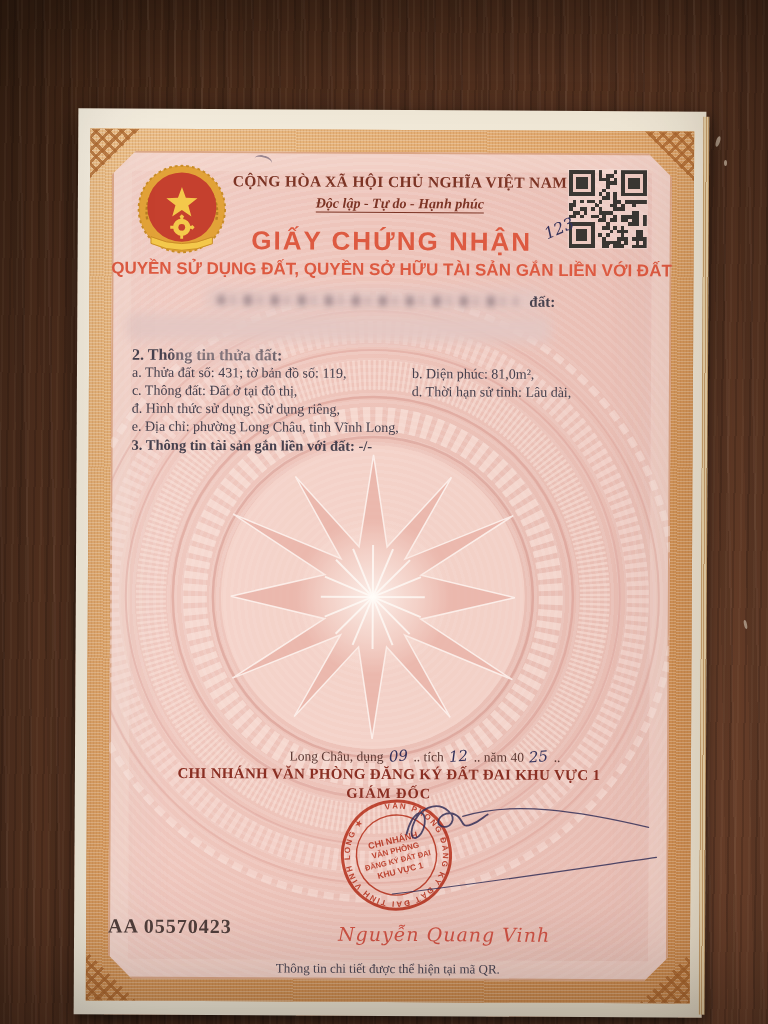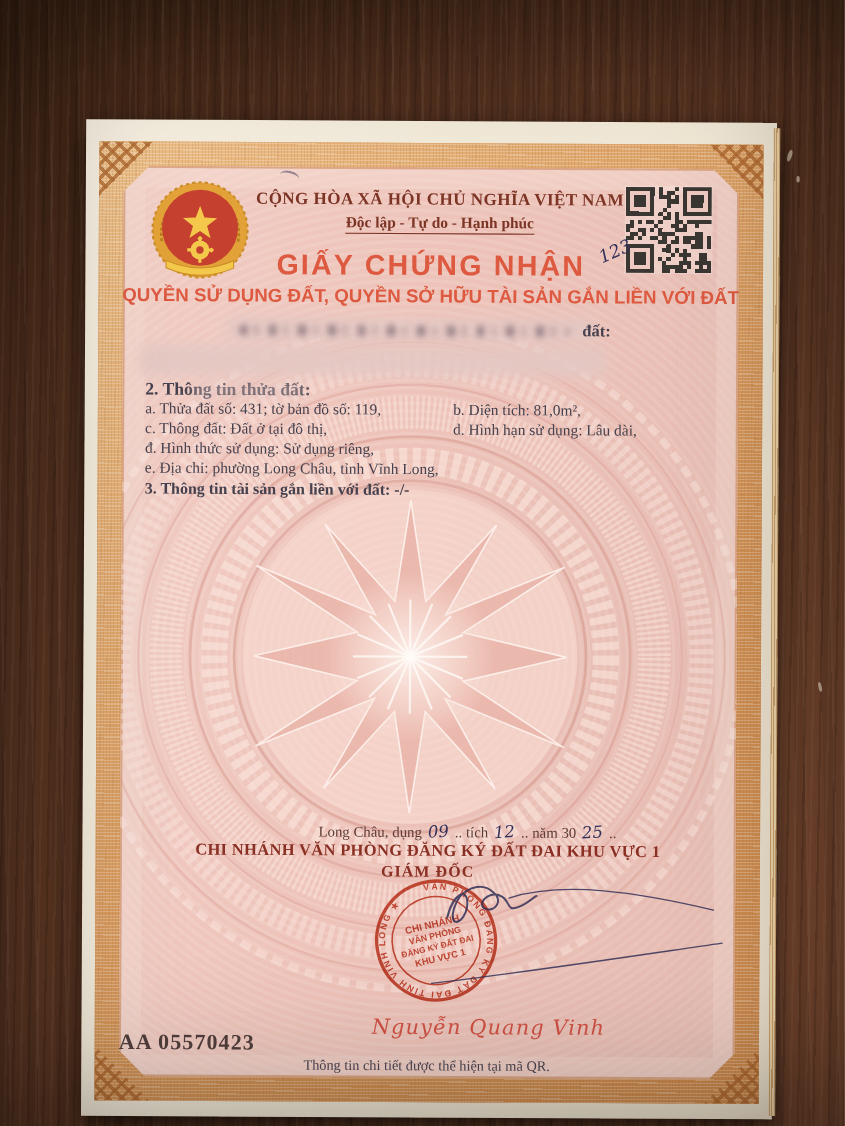--- a/index.html
+++ b/index.html
@@ -154,21 +154,21 @@
           <rect x="6" y="-9.5" width="3.5" height="3.5" transform="rotate(45)"></rect>
         </g>
         <circle cx="50" cy="66" r="3.5" fill="#c5402e"></circle>
       </g>
       <path d="M18,76 Q50,90 82,76 L82,83 Q50,97 18,83 Z" fill="#f4c84b" stroke="#c98c28" stroke-width="1"></path>
     </svg>
 
     <div class="abs ctr" style="left:140px;top:63px;width:364px;">
       <div class="serifb maroon" style="font-size:15.5px;letter-spacing:.4px;">CỘNG HÒA XÃ HỘI CHỦ NGHĨA VIỆT NAM</div>
       <div style="margin-top:3px;">
-        <span class="serifb maroon" style="font-size:14px;border-bottom:1.5px solid #7c3425;padding-bottom:1px;">Độc lập - Tự do - Hạnh phúc</span>
+        <span class="serifb maroon" style="font-size:14px;border-bottom:1.5px solid #7c3425;padding-bottom:1px;font-style:italic;">Độc lập - Tự do - Hạnh phúc</span>
       </div>
     </div>
 
     <div class="abs qr-wrap" style="left:490px;top:58px;"><svg viewBox="0 0 21 21">
           <rect x="0" y="0" width="7" height="7" fill="#3a3733"></rect>
           <rect x="1" y="1" width="5" height="5" fill="#edc9c0"></rect>
           <rect x="2" y="2" width="3" height="3" fill="#3a3733"></rect>
           <rect x="14" y="0" width="7" height="7" fill="#3a3733"></rect>
           <rect x="15" y="1" width="5" height="5" fill="#edc9c0"></rect>
           <rect x="16" y="2" width="3" height="3" fill="#3a3733"></rect>
@@ -308,34 +308,34 @@
 
     <div class="smudge blurband" style="left:128px;top:179px;width:336px;height:22px;"></div>
     <div class="smudge blurstrokes" style="left:140px;top:186px;width:300px;height:10px;"></div>
     <div class="abs serifb" style="left:452px;top:183px;font-size:15px;">đất:</div>
     <div class="smudge blurband" style="left:50px;top:205px;width:424px;height:27px;"></div>
 
     <div class="abs serifb" style="left:55px;top:237px;font-size:16px;">2. Thông tin thửa đất:</div>
     <div class="smudge blurband" style="left:98px;top:239px;width:104px;height:14px;opacity:.55;"></div>
 
     <div class="abs" style="left:55px;top:256px;font-size:14px;"><span>a. Thửa đất số: 431; tờ bản đồ số: 119,</span></div>
-    <div class="abs" style="left:335px;top:256px;font-size:14px;"><span>b. Diện tích: 81,0m²,</span></div>
+    <div class="abs" style="left:335px;top:256px;font-size:14px;"><span>b. Diện phúc: 81,0m²,</span></div>
     <div class="abs" style="left:55px;top:274px;font-size:14px;"><span>c. Thông đất: Đất ở tại đô thị,</span></div>
-    <div class="abs" style="left:335px;top:274px;font-size:14px;"><span>d. Hình hạn sử dụng: Lâu dài,</span></div>
+    <div class="abs" style="left:335px;top:274px;font-size:14px;"><span>d. Thời hạn sử tỉnh: Lâu dài,</span></div>
     <div class="abs" style="left:55px;top:292px;font-size:14px;"><span>đ. Hình thức sử dụng: Sử dụng riêng,</span></div>
     <div class="abs" style="left:55px;top:310px;font-size:14px;"><span>e. Địa chỉ: phường Long Châu, tỉnh Vĩnh Long,</span></div>
 
     <div class="abs serifb" style="left:55px;top:328px;font-size:14.5px;">3. Thông tin tài sản gắn liền với đất: -/-</div>
 
     <div class="abs ctr" style="left:90px;top:637px;width:520px;font-size:13.5px;color:#5d3a34;">
       <span>Long Châu, dụng</span>
       <span class="hand">09</span>
       <span>.. tích</span>
       <span class="hand">12</span>
-      <span>.. năm 30</span>
+      <span>.. năm 40</span>
       <span class="hand">25</span>
       <span>..</span>
     </div>
     <div class="abs ctr serifb office-red" style="left:0;top:656px;width:628px;font-size:15px;letter-spacing:.3px;">CHI NHÁNH VĂN PHÒNG ĐĂNG KÝ ĐẤT ĐAI KHU VỰC 1</div>
     <div class="abs ctr serifb office-red" style="left:0;top:675px;width:628px;font-size:14.5px;letter-spacing:1px;">GIÁM ĐỐC</div>
 
     <div class="abs stamp" style="left:264px;top:687px;">
       <svg viewBox="0 0 116 116">
         <circle cx="58" cy="58" r="54" fill="none" stroke="#c64a33" stroke-width="3"></circle>
         <circle cx="58" cy="58" r="40" fill="none" stroke="#c64a33" stroke-width="1.4"></circle>
@@ -357,20 +357,20 @@
     <svg class="abs" style="left:280px;top:662px;width:330px;height:150px;overflow:visible;" viewBox="0 0 330 150">
       <g fill="none" stroke="rgba(52,48,88,.85)" stroke-width="1.8" stroke-linecap="round">
         <path d="M52,62 c6,-24 20,-28 18,-10 c-2,15 -17,21 -12,2 c5,-18 24,-26 36,-15 c9,8 1,18 -7,15 c-9,-3 1,-17 13,-12 c10,4 5,15 17,10 c8,-3 12,-8 16,-10"></path>
         <path d="M108,44 C158,28 225,38 294,54" stroke-width="1.2"></path>
         <path d="M38,122 C120,112 222,96 302,84" stroke-width="1.2"></path>
       </g>
     </svg>
 
     <div class="abs ctr script-name" style="left:200px;top:813px;width:340px;">Nguyễn Quang Vinh</div>
 
-    <div class="abs serifb" style="left:34px;top:828px;font-size:20px;letter-spacing:1px;color:#513f3c;">AA 05570423</div>
+    <div class="abs serifb" style="left:34px;top:806px;font-size:20px;letter-spacing:1px;color:#513f3c;">AA 05570423</div>
 
     <div class="abs ctr" style="left:0;top:851px;width:628px;font-size:13px;color:#4c4653;">Thông tin chi tiết được thể hiện tại mã QR.</div>
 
   </div>
 </div>
 
 <div class="vignette"></div>
 
 </body></html>

